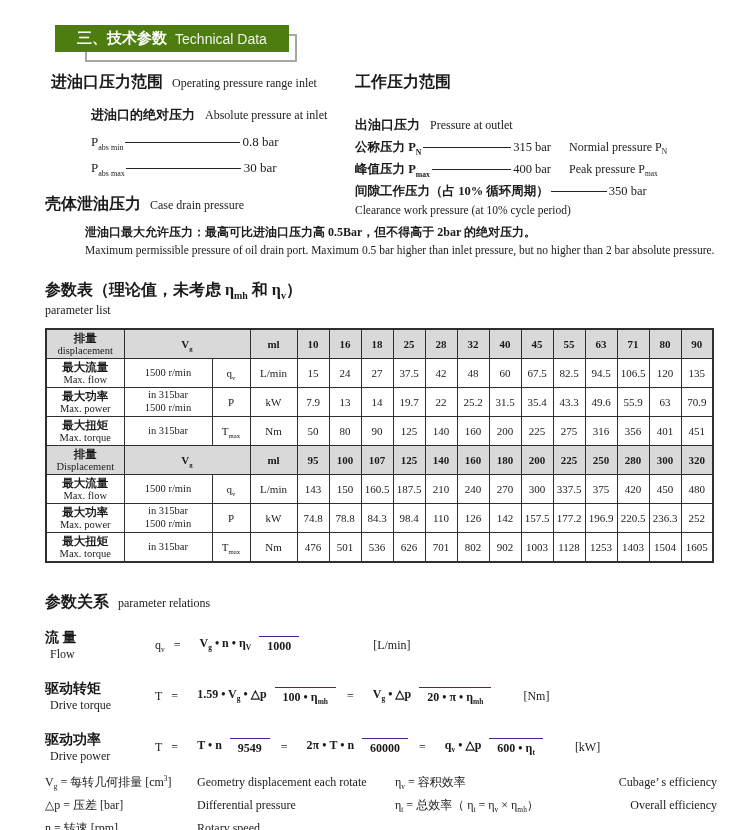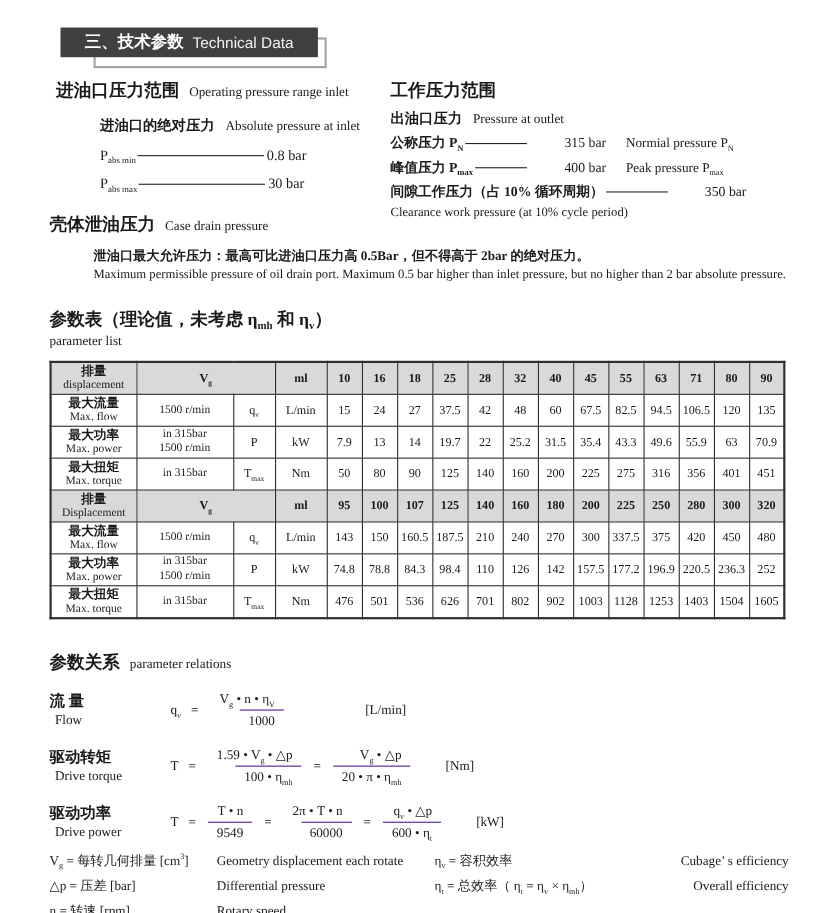--- a/index.html
+++ b/index.html
@@ -5,21 +5,21 @@
   html,body{margin:0;padding:0;background:#ffffff;}
   .page{position:relative;width:750px;height:830px;background:#ffffff;overflow:hidden;
         font-family:"Liberation Serif", serif;color:#1a1a1a;}
   sub{font-size:0.62em;line-height:0;}
   sup{font-size:0.62em;line-height:0;}
 
   
   .banner{position:absolute;left:55px;top:25px;width:260px;height:38px;}
   .banner-outline{position:absolute;left:30px;top:9px;width:208px;height:24px;
                   border:2px solid #a6a6a6;background:transparent;}
-  .banner-fill{position:absolute;left:0;top:0;width:234px;height:27px;background:#404040;
+  .banner-fill{position:absolute;left:0;top:0;width:234px;height:27px;background:#4d7c0f;
                display:flex;align-items:center;justify-content:center;z-index:2;}
   .banner-fill .b-zh{color:#ffffff;font-weight:bold;font-size:15px;
                      font-family:"Liberation Sans", sans-serif;}
   .banner-fill .b-en{color:#f2f2f2;font-size:14px;margin-left:8px;
                      font-family:"Liberation Sans", sans-serif;}
 
   
   .sec-title .zh{font-weight:bold;font-size:16px;}
   .sec-title .en{font-size:12px;margin-left:5px;}
   .sub-title .zh{font-weight:bold;font-size:13px;}
@@ -27,27 +27,27 @@
 
   
   .inlet-col{position:absolute;left:51px;top:72px;width:300px;}
   .inlet-col .sub-title{margin:12px 0 0 40px;}
   .spec-row{display:flex;align-items:center;margin:10px 0 0 40px;font-size:13px;}
   .spec-row .line{display:inline-block;width:115px;border-top:1px solid #222;margin:0 1px;}
   .spec-row .val{margin-left:2px;}
 
   
   .outlet-col{position:absolute;left:355px;top:72px;width:368px;}
-  .outlet-col .sub-line{margin-top:6px;}
+  .outlet-col .sub-line{margin-top:22px;}
   .o-row{display:flex;align-items:center;margin-top:5px;font-size:12.5px;}
   .o-left{display:flex;align-items:center;width:196px;}
   .o-zh{font-weight:bold;white-space:nowrap;}
   .o-line{flex:1;border-top:1px solid #222;margin:0 2px;min-width:20px;}
   .o-line3{display:inline-block;width:56px;border-top:1px solid #222;margin:0 2px;}
-  .o-val{white-space:nowrap;margin-left:32px;}
+  .o-val{white-space:nowrap;}
   .o-en{margin-left:18px;font-size:12px;white-space:nowrap;}
   .o-foot{margin-top:4px;font-size:11.5px;}
 
   
   .drain{position:absolute;left:45px;top:194px;width:672px;}
   .drain-body{margin:9px 0 0 40px;}
   .drain-body .zh{font-weight:600;font-size:12px;}
   .drain-body .en{font-size:11.5px;margin-top:3px;}
 
   
@@ -67,21 +67,21 @@
   .params .cond{font-size:10.5px;line-height:1.2;}
 
   
   .relations{position:absolute;left:45px;top:592px;width:672px;}
   .formula-row{display:flex;align-items:center;margin-top:13px;min-height:38px;}
   .f-label{width:110px;}
   .f-label .zh{font-weight:bold;font-size:14px;}
   .f-label .en{font-size:12px;padding-left:5px;}
   .f-body{display:flex;align-items:center;font-size:12px;}
   .eq{margin:0 9px;}
-  .frac{display:inline-flex;flex-direction:column;align-items:flex-end;margin:0 2px;}
+  .frac{display:inline-flex;align-items:flex-start;margin:0 2px;font-weight:bold;}
   .frac .num{text-align:center;padding:0 8px 2px;}
   .frac .den{text-align:center;padding:2px 8px 0;border-top:1px solid #4c1d95;}
   .unit{margin-left:30px;}
   .unit-flow{margin-left:72px;}
 
   
   .legend{position:absolute;left:45px;top:774px;width:672px;display:flex;font-size:12px;}
   .leg-left{width:350px;}
   .leg-right{flex:1;}
   .leg-row{display:flex;align-items:baseline;margin-bottom:6px;}

